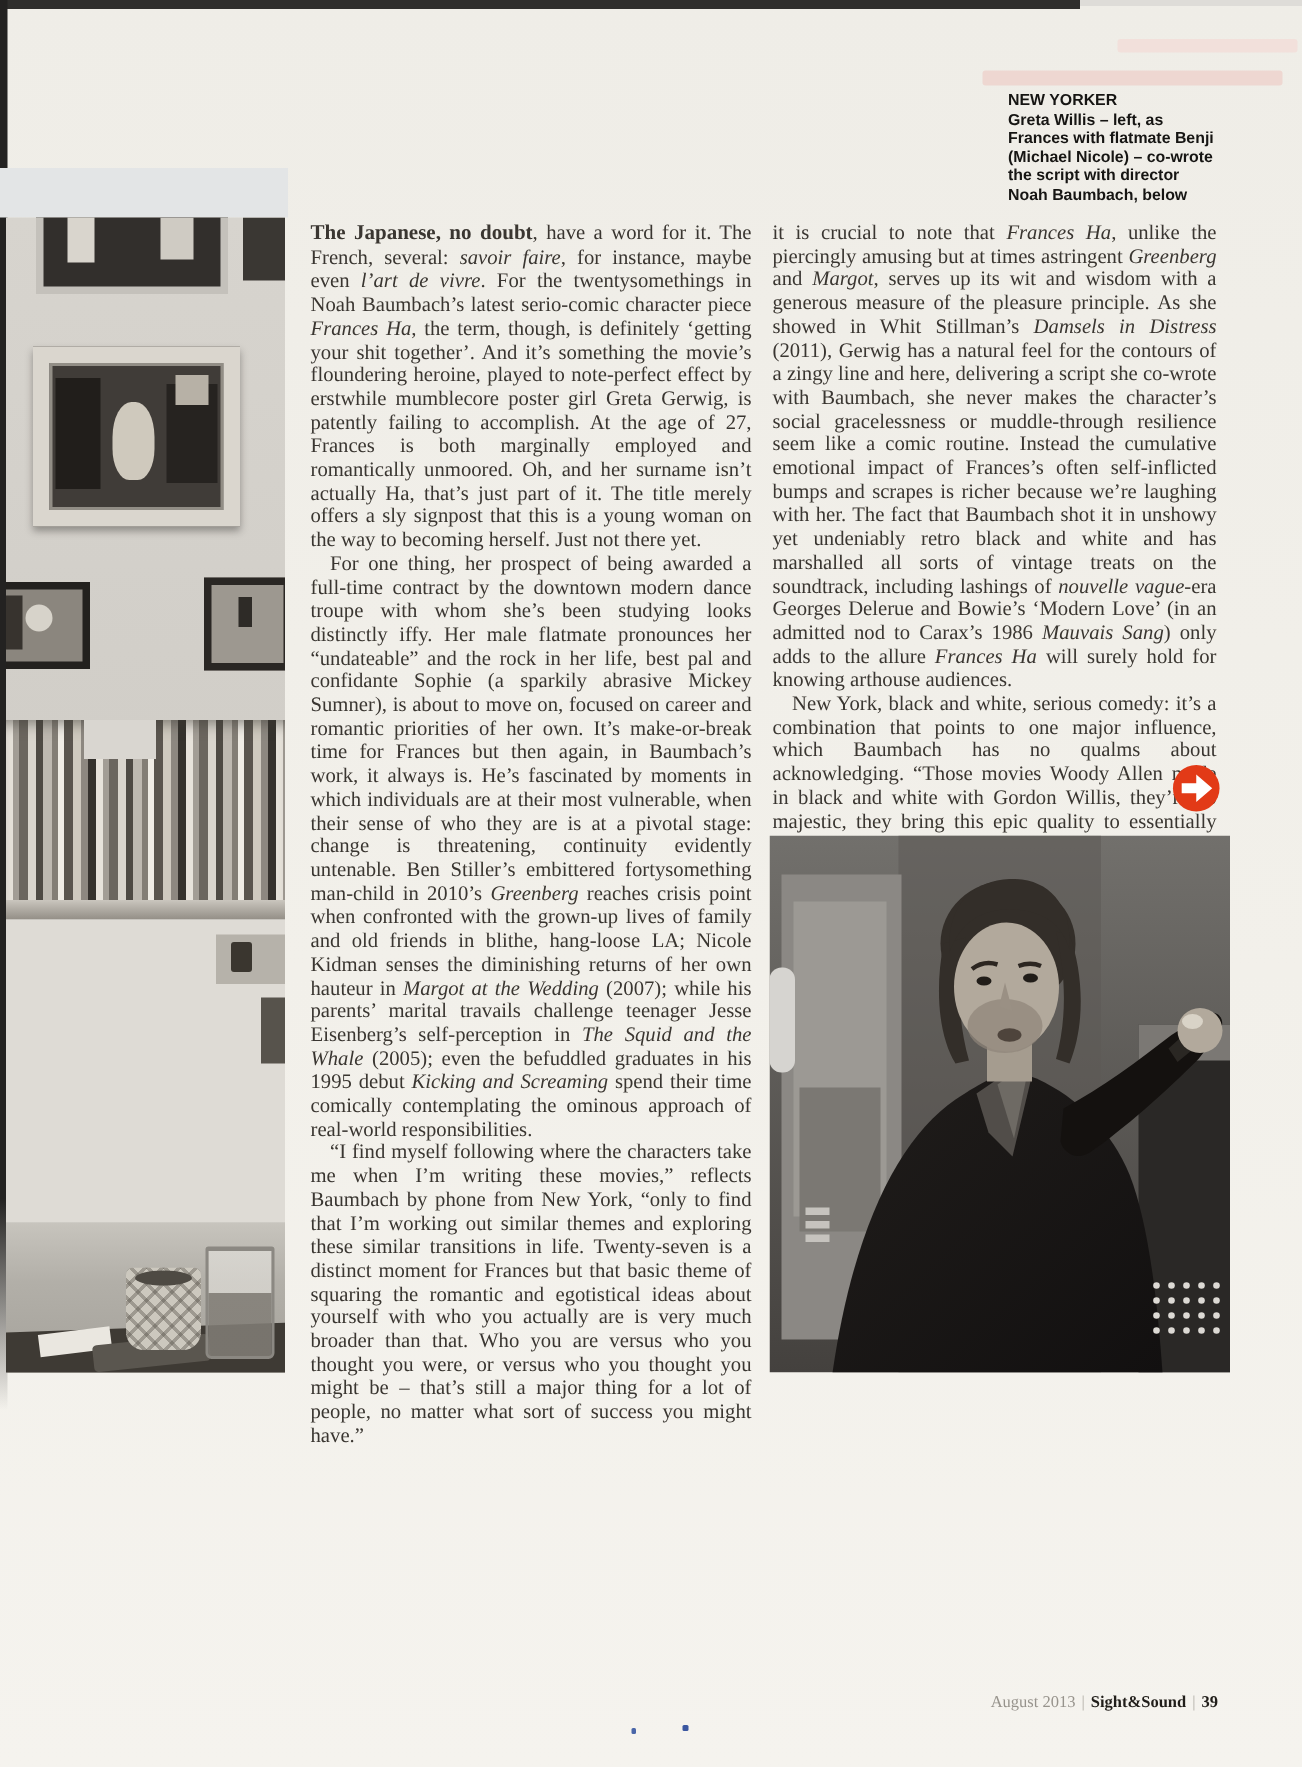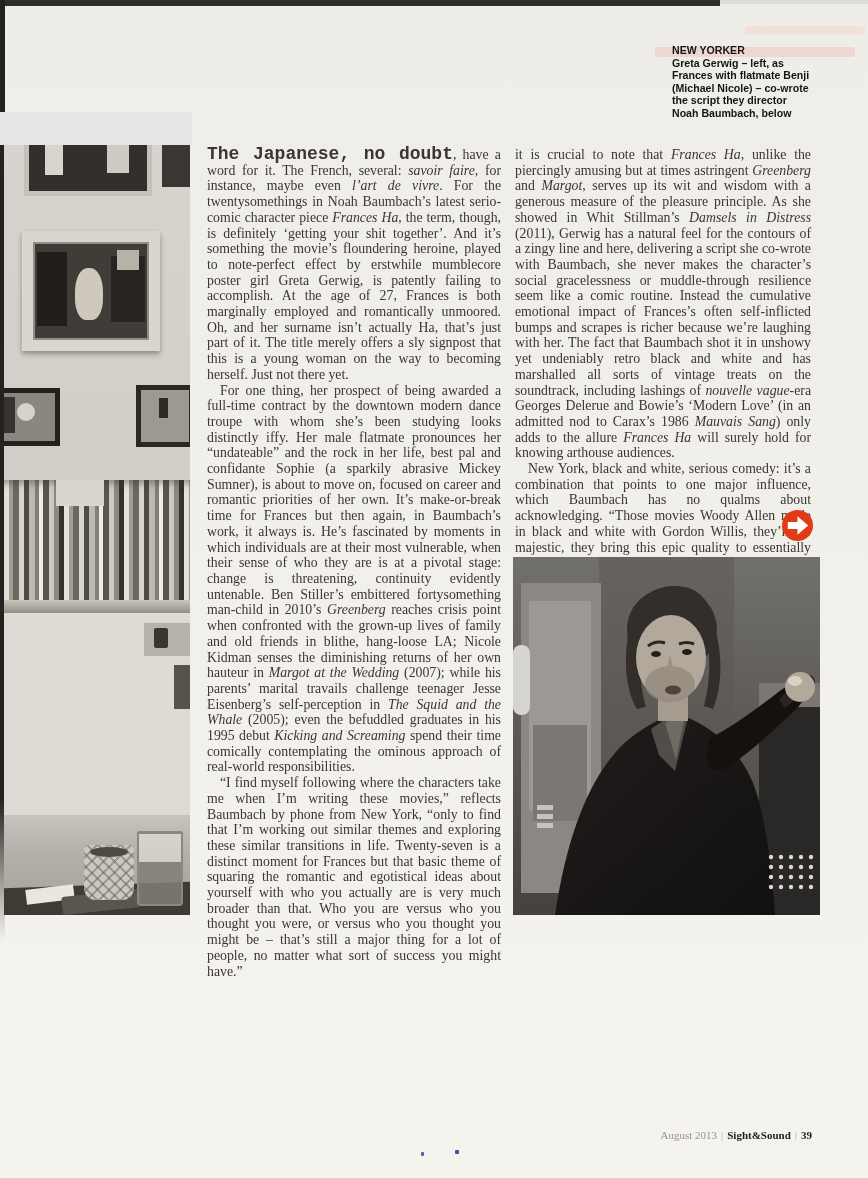--- a/index.html
+++ b/index.html
@@ -13,32 +13,32 @@
   .left-strip { position:absolute; left:0; top:0; width:5px; height:940px;
                 background:linear-gradient(180deg,#232221 0%,#232221 85%,rgba(35,34,33,0) 100%); }
   .ghost1 { position:absolute; left:745px; top:26px; width:120px; height:9px; background:#f2e0db; border-radius:2px; }
   .ghost2 { position:absolute; left:655px; top:47px; width:200px; height:10px; background:#eed7d1; border-radius:2px; }
   .photo-topband { position:absolute; left:0; top:112px; width:192px; height:33px; background:#e3e5e6; }
   .dot { position:absolute; border-radius:1px; }
   .dot1 { left:421px; top:1152px; width:3px; height:4px; background:#4a66a8; }
   .dot2 { left:455px; top:1150px; width:4px; height:4px; background:#3b57a0; }
 
   
-  .caption { position:absolute; left:672px; top:44px; width:175px;
+  .caption { position:absolute; left:672px; top:61px; width:175px;
              font-family:"Liberation Sans", sans-serif; font-weight:bold;
              font-size:10.6px; line-height:12.6px; color:#161513; }
 
   
   .col { position:absolute; top:147px; color:#3a3631; font-size:13.8px; line-height:15.7px; text-align:justify; }
   .col1 { left:207px; width:294px; }
   .col2 { left:515px; width:296px; }
   .col p { margin:0; }
   .col p.ind { text-indent:13px; }
   .run-i  { font-style:italic;margin-top:32px; }
-  .run-bs { font-family:Liberation Mono, monospace; font-weight:bold; font-size:18px; }
+  .run-bs { font-family:Liberation Serif, serif; font-weight:bold; font-size:14px; }
 
   .continue-arrow { position:absolute; left:266px; top:362px; width:33px; height:33px; }
 
   
   #left-photo { position:absolute; left:4px; top:145px; width:186px; height:770px; overflow:hidden;
                 background:linear-gradient(180deg,#d7d4ce 0%,#cfccc6 60%,#c9c6c0 100%); }
   #left-photo > div { position:absolute; }
   .lp-frame-top { left:20px; top:-6px; width:118px; height:52px; background:#322f2c; border:5px solid #c4c1bb; border-top:none; }
   .lp-ft-a { position:absolute; left:16px; top:4px; width:18px; height:32px; background:#d9d5cd; }
   .lp-ft-b { position:absolute; right:18px; top:6px; width:22px; height:28px; background:#cfcbc3; }
@@ -91,24 +91,24 @@
 
   <div class="top-strip"></div>
   <div class="top-strip2"></div>
   <div class="left-strip"></div>
   <div class="ghost1"></div>
   <div class="ghost2"></div>
   <div class="photo-topband"></div>
 
   <div class="caption">
     <div>NEW YORKER</div>
-    <div>Greta Gerwig – left, as</div>
+    <div>Greta Willis – left, as</div>
     <div>Frances with flatmate Benji</div>
     <div>(Michael Nicole) – co-wrote</div>
-    <div>the script they director</div>
+    <div>the script with director</div>
     <div>Noah Baumbach, below</div>
   </div>
 
   <div id="left-photo">
     <div class="lp-frame-top">
       <div class="lp-ft-a"></div>
         <div class="lp-ft-b"></div>
     </div>
     <div class="lp-frame-top-right"></div>
     <div class="lp-frame-large">

